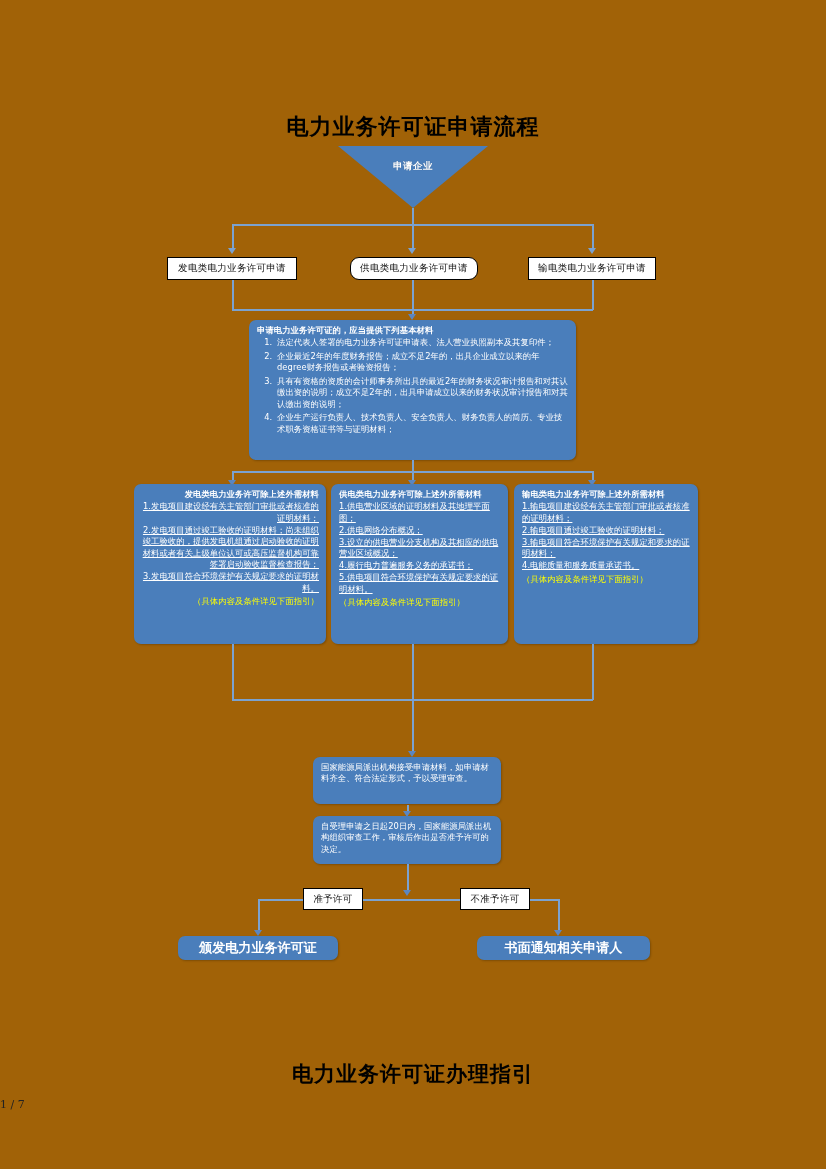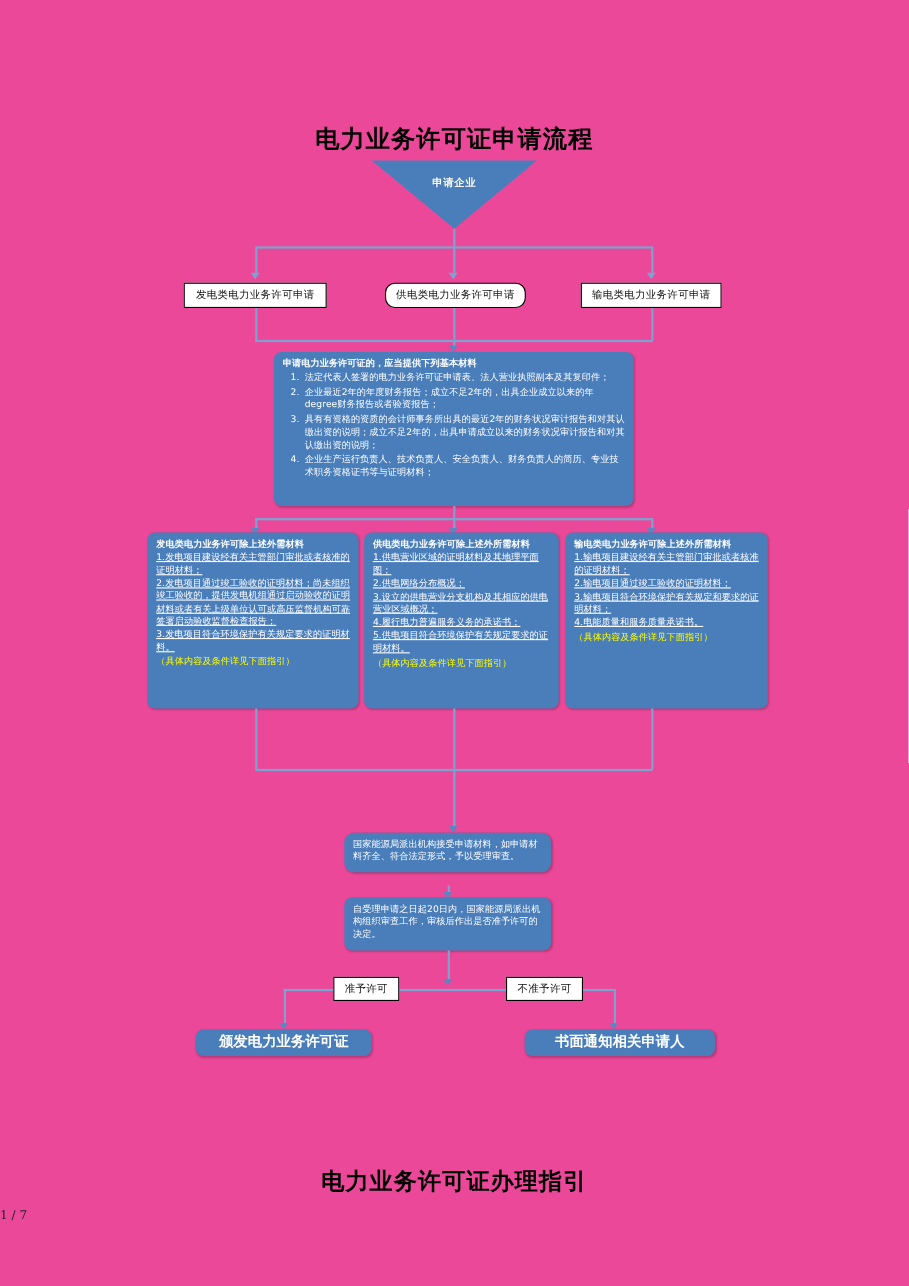--- a/index.html
+++ b/index.html
@@ -6,21 +6,21 @@
   html, body {
     width: 826px;
     height: 1169px;
     background: #ffffff;
     font-family: "DejaVu Sans", "Liberation Sans", sans-serif;
   }
   #page {
     position: relative;
     width: 826px;
     height: 1169px;
-    background: #ec4899;
+    background: #a16207;
     overflow: hidden;
   }
 
   
   .doc-title {
     position: absolute;
     left: 0; right: 0;
     top: 112px;
     text-align: center;
     font-family: "DejaVu Serif", "Liberation Serif", serif;
@@ -216,21 +216,21 @@
 
   <div class="vline" style="left:412px; top:460px; height:12px;"></div>
   <div class="hline" style="left:232px; top:471px; width:361px;"></div>
   <div class="vline" style="left:232px; top:471px; height:10px;"></div>
   <div class="arrow-dk" style="left:227.5px; top:480px;"></div>
   <div class="vline" style="left:412px; top:471px; height:10px;"></div>
   <div class="arrow-dk" style="left:407.5px; top:480px;"></div>
   <div class="vline" style="left:592px; top:471px; height:10px;"></div>
   <div class="arrow-dk" style="left:587.5px; top:480px;"></div>
 
-  <div class="bbox" style="left:134px; top:484px; width:192px; height:160px;">
+  <div class="bbox" style="left:134px; top:484px; width:192px; height:160px;text-align:right;">
     <span class="hdr">发电类电力业务许可除上述外需材料</span>
     <div class="plainlist">
       <p>1.发电项目建设经有关主管部门审批或者核准的证明材料；</p>
       <p>2.发电项目通过竣工验收的证明材料；尚未组织竣工验收的，提供发电机组通过启动验收的证明材料或者有关上级单位认可或高压监督机构可靠签署启动验收监督检查报告；</p>
       <p>3.发电项目符合环境保护有关规定要求的证明材料。</p>
     </div>
     <span class="note">（具体内容及条件详见下面指引）</span>
   </div>
 
   <div class="bbox" style="left:331px; top:484px; width:177px; height:160px;">
@@ -256,21 +256,21 @@
     <span class="note">（具体内容及条件详见下面指引）</span>
   </div>
 
   <div class="vline" style="left:232px; top:644px; height:56px;"></div>
   <div class="vline" style="left:412px; top:644px; height:56px;"></div>
   <div class="vline" style="left:592px; top:644px; height:56px;"></div>
   <div class="hline" style="left:232px; top:699px; width:361px;"></div>
   <div class="vline" style="left:412px; top:699px; height:53px;"></div>
   <div class="arrow-dk" style="left:407.5px; top:751px;"></div>
 
-  <div class="bbox" style="left:313px; top:757px; width:188px; height:36px;border-radius:9px;">
+  <div class="bbox" style="left:313px; top:757px; width:188px; height:47px;">
     <span class="para">国家能源局派出机构接受申请材料，如申请材料齐全、符合法定形式，予以受理审查。</span>
   </div>
 
   <div class="vline" style="left:407px; top:805px; height:8px;"></div>
   <div class="arrow-dk" style="left:402.5px; top:811px;"></div>
 
   <div class="bbox" style="left:313px; top:816px; width:188px; height:48px;">
     <span class="para">自受理申请之日起20日内，国家能源局派出机构组织审查工作，审核后作出是否准予许可的决定。</span>
   </div>
 

